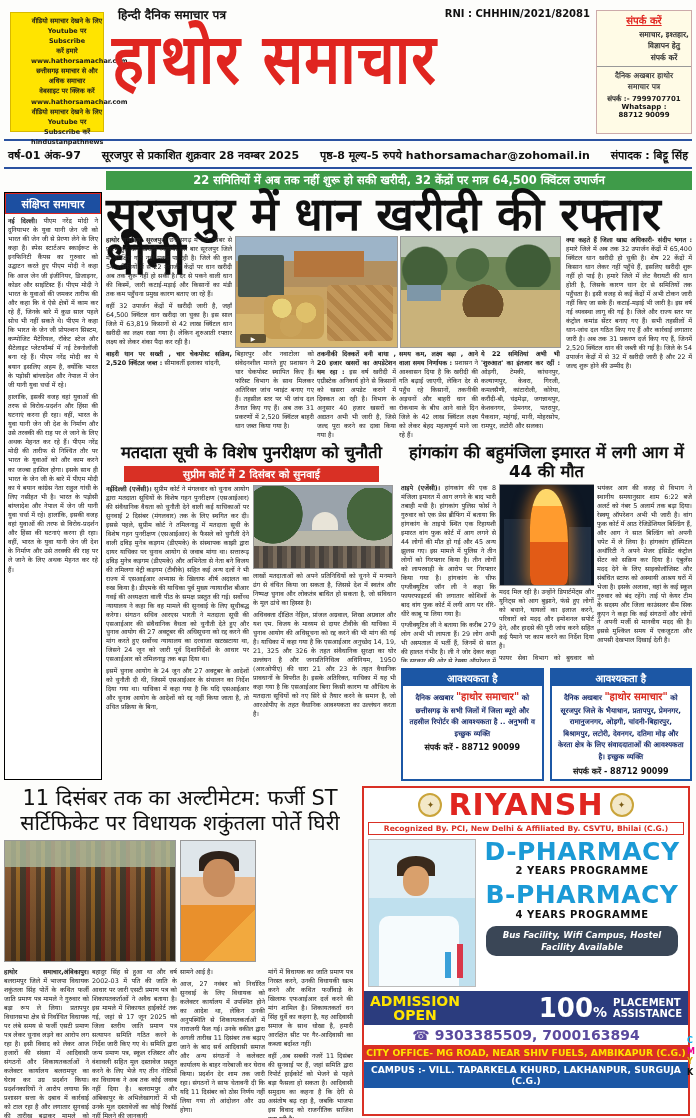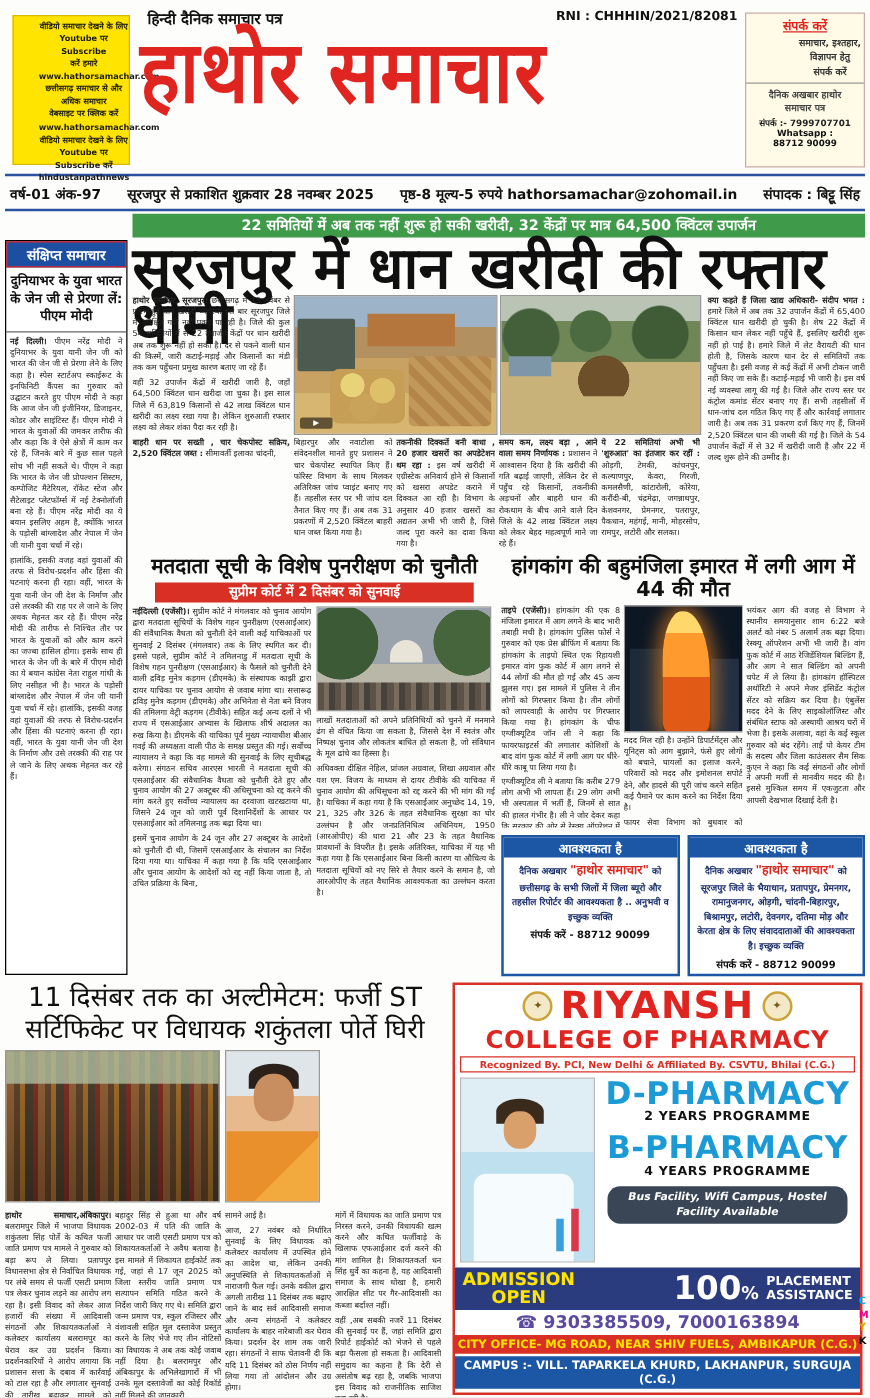--- a/index.html
+++ b/index.html
@@ -193,21 +193,20 @@
     <span>संपादक : बिट्टू सिंह</span>
   </div>
   <div class="blue-rule"></div>
 
   <div id="kicker">22 समितियों में अब तक नहीं शुरू हो सकी खरीदी, 32 केंद्रों पर मात्र 64,500 क्विंटल उपार्जन</div>
 
   <div id="top-zone">
 
     <div id="sidebar">
       <div class="sb-head">संक्षिप्त समाचार</div>
-      <div class="sb-title">दुनियाभर के युवा भारत के जेन जी से प्रेरणा लें: पीएम मोदी</div>
       <div class="sb-body">
         <p class="jt"><b class="dl">नई दिल्ली। </b><span>पीएम नरेंद्र मोदी ने दुनियाभर के युवा यानी जेन जी को भारत की जेन जी से प्रेरणा लेने के लिए कहा है। स्पेस स्टार्टअप स्काईरूट के इनफिनिटी कैंपस का गुरुवार को उद्घाटन करते हुए पीएम मोदी ने कहा कि आज जेन जी इंजीनियर, डिजाइनर, कोडर और साइंटिस्ट हैं। पीएम मोदी ने भारत के युवाओं की जमकर तारीफ की और कहा कि वे ऐसे क्षेत्रों में काम कर रहे हैं, जिनके बारे में कुछ साल पहले सोच भी नहीं सकते थे। पीएम ने कहा कि भारत के जेन जी प्रोपल्शन सिस्टम, कम्पोजिट मैटेरियल, रॉकेट स्टेज और सैटेलाइट प्लेटफॉर्म्स में नई टेक्नोलॉजी बना रहे हैं। पीएम नरेंद्र मोदी का ये बयान इसलिए अहम है, क्योंकि भारत के पड़ोसी बांग्लादेश और नेपाल में जेन जी यानी युवा चर्चा में रहे।</span></p>
         <p class="jt">हालांकि, इसकी वजह वहां युवाओं की तरफ से विरोध-प्रदर्शन और हिंसा की घटनाएं करना ही रहा। वहीं, भारत के युवा यानी जेन जी देश के निर्माण और उसे तरक्की की राह पर ले जाने के लिए अथक मेहनत कर रहे हैं। पीएम नरेंद्र मोदी की तारीफ से निश्चित तौर पर भारत के युवाओं को और काम करने का जज्बा हासिल होगा। इसके साथ ही भारत के जेन जी के बारे में पीएम मोदी का ये बयान कांग्रेस नेता राहुल गांधी के लिए नसीहत भी है। भारत के पड़ोसी बांग्लादेश और नेपाल में जेन जी यानी युवा चर्चा में रहे। हालांकि, इसकी वजह वहां युवाओं की तरफ से विरोध-प्रदर्शन और हिंसा की घटनाएं करना ही रहा। वहीं, भारत के युवा यानी जेन जी देश के निर्माण और उसे तरक्की की राह पर ले जाने के लिए अथक मेहनत कर रहे हैं।</p>
       </div>
     </div>
 
     <div id="main">
       <div id="lead-headline">सूरजपुर में धान खरीदी की रफ्तार धीमी</div>
 
       <div id="lead-cols">
@@ -353,21 +352,20 @@
         </div>
       </div>
     </div>
 
     <div id="riyansh">
       <div class="ry-toprow">
         <div class="ry-emblem">✦</div>
         <div class="ry-title">RIYANSH</div>
         <div class="ry-emblem">✦</div>
       </div>
-      <div class="ry-title2">COLLEGE OF PHARMACY</div>
       <div class="ry-recog">Recognized By. PCI, New Delhi &amp; Affiliated By. CSVTU, Bhilai (C.G.)</div>
       <div class="ry-mid">
         <div class="ry-girl">
           <div class="coat"></div>
           <div class="hair2"></div>
           <div class="face2"></div>
           <div class="tube"></div>
           <div class="tube2"></div>
         </div>
         <div class="ry-right">

